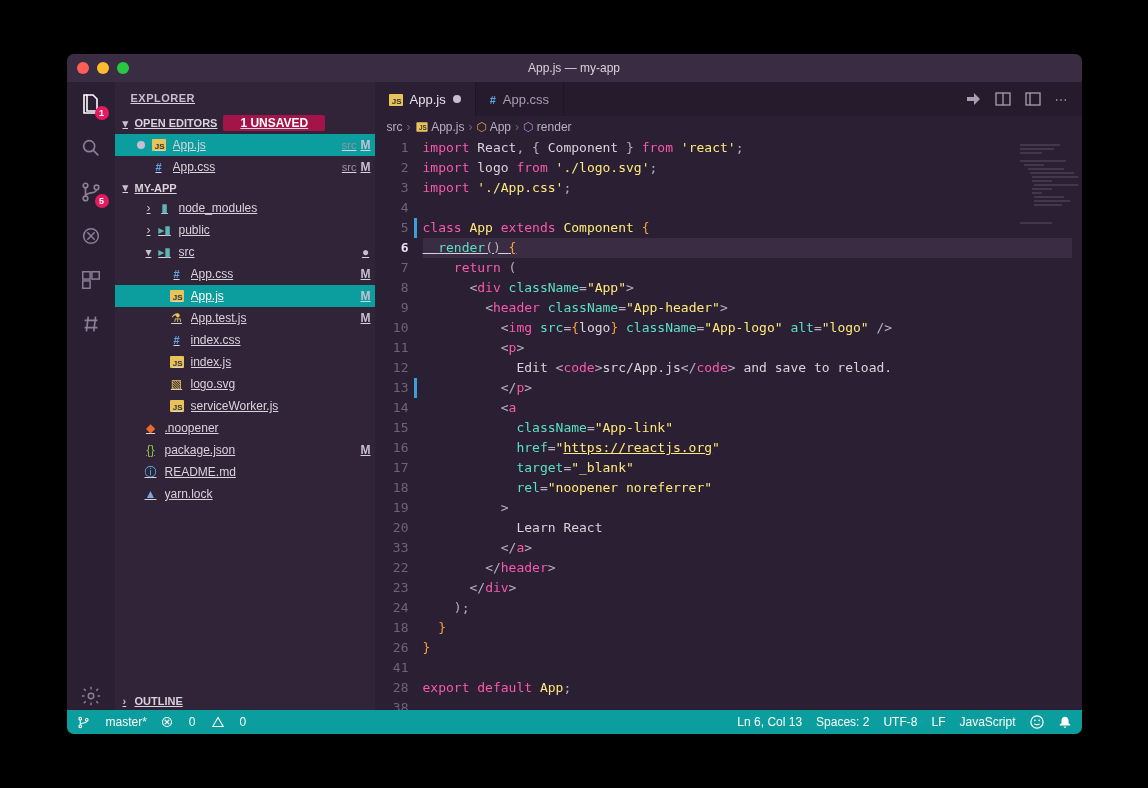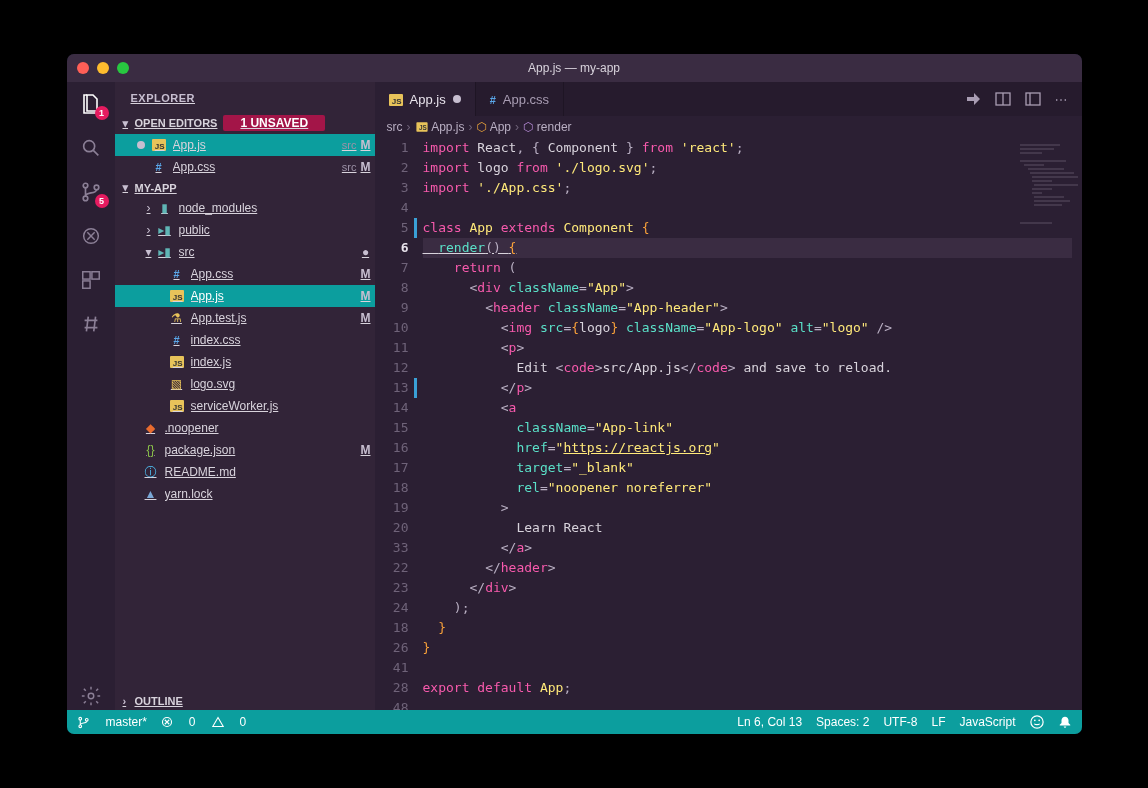--- a/index.html
+++ b/index.html
@@ -338,21 +338,21 @@
             <div class="ln">19</div>
             <div class="ln">20</div>
             <div class="ln">33</div>
             <div class="ln">22</div>
             <div class="ln">23</div>
             <div class="ln">24</div>
             <div class="ln">18</div>
             <div class="ln">26</div>
             <div class="ln">41</div>
             <div class="ln">28</div>
-            <div class="ln">48</div>
+            <div class="ln">38</div>
           </div>
         <div class="code" id="code"><div class="line"><span class="tok-kw">import</span><span class="tok-txt"> React</span><span class="tok-punc">, { </span><span class="tok-txt">Component</span><span class="tok-punc"> } </span><span class="tok-kw">from</span><span class="tok-txt"> </span><span class="tok-str">'react'</span><span class="tok-punc">;</span></div><div class="line"><span class="tok-kw">import</span><span class="tok-txt"> logo </span><span class="tok-kw">from</span><span class="tok-txt"> </span><span class="tok-str">'./logo.svg'</span><span class="tok-punc">;</span></div><div class="line"><span class="tok-kw">import</span><span class="tok-txt"> </span><span class="tok-str">'./App.css'</span><span class="tok-punc">;</span></div><div class="line"></div><div class="line"><span class="tok-kw">class</span><span class="tok-txt"> </span><span class="tok-cls">App</span><span class="tok-txt"> </span><span class="tok-kw">extends</span><span class="tok-txt"> </span><span class="tok-cls">Component</span><span class="tok-txt"> </span><span class="tok-brace">{</span></div><div class="line current"><span class="tok-txt">  </span><span class="tok-fn">render</span><span class="tok-punc">() </span><span class="tok-brace">{</span></div><div class="line"><span class="tok-txt">    </span><span class="tok-kw">return</span><span class="tok-txt"> </span><span class="tok-punc">(</span></div><div class="line"><span class="tok-txt">      </span><span class="tok-punc">&lt;</span><span class="tok-tag">div</span><span class="tok-txt"> </span><span class="tok-attr">className</span><span class="tok-punc">=</span><span class="tok-str">"App"</span><span class="tok-punc">&gt;</span></div><div class="line"><span class="tok-txt">        </span><span class="tok-punc">&lt;</span><span class="tok-tag">header</span><span class="tok-txt"> </span><span class="tok-attr">className</span><span class="tok-punc">=</span><span class="tok-str">"App-header"</span><span class="tok-punc">&gt;</span></div><div class="line"><span class="tok-txt">          </span><span class="tok-punc">&lt;</span><span class="tok-tag">img</span><span class="tok-txt"> </span><span class="tok-attr">src</span><span class="tok-punc">=</span><span class="tok-brace">{</span><span class="tok-txt">logo</span><span class="tok-brace">}</span><span class="tok-txt"> </span><span class="tok-attr">className</span><span class="tok-punc">=</span><span class="tok-str">"App-logo"</span><span class="tok-txt"> </span><span class="tok-attr">alt</span><span class="tok-punc">=</span><span class="tok-str">"logo"</span><span class="tok-txt"> </span><span class="tok-punc">/&gt;</span></div><div class="line"><span class="tok-txt">          </span><span class="tok-punc">&lt;</span><span class="tok-tag">p</span><span class="tok-punc">&gt;</span></div><div class="line"><span class="tok-txt">            Edit </span><span class="tok-punc">&lt;</span><span class="tok-tag">code</span><span class="tok-punc">&gt;</span><span class="tok-txt">src/App.js</span><span class="tok-punc">&lt;/</span><span class="tok-tag">code</span><span class="tok-punc">&gt;</span><span class="tok-txt"> and save to reload.</span></div><div class="line"><span class="tok-txt">          </span><span class="tok-punc">&lt;/</span><span class="tok-tag">p</span><span class="tok-punc">&gt;</span></div><div class="line"><span class="tok-txt">          </span><span class="tok-punc">&lt;</span><span class="tok-tag">a</span></div><div class="line"><span class="tok-txt">            </span><span class="tok-attr">className</span><span class="tok-punc">=</span><span class="tok-str">"App-link"</span></div><div class="line"><span class="tok-txt">            </span><span class="tok-attr">href</span><span class="tok-punc">=</span><span class="tok-str">"</span><span class="tok-str tok-link">https://reactjs.org</span><span class="tok-str">"</span></div><div class="line"><span class="tok-txt">            </span><span class="tok-attr">target</span><span class="tok-punc">=</span><span class="tok-str">"_blank"</span></div><div class="line"><span class="tok-txt">            </span><span class="tok-attr">rel</span><span class="tok-punc">=</span><span class="tok-str">"noopener noreferrer"</span></div><div class="line"><span class="tok-txt">          </span><span class="tok-punc">&gt;</span></div><div class="line"><span class="tok-txt">            Learn React</span></div><div class="line"><span class="tok-txt">          </span><span class="tok-punc">&lt;/</span><span class="tok-tag">a</span><span class="tok-punc">&gt;</span></div><div class="line"><span class="tok-txt">        </span><span class="tok-punc">&lt;/</span><span class="tok-tag">header</span><span class="tok-punc">&gt;</span></div><div class="line"><span class="tok-txt">      </span><span class="tok-punc">&lt;/</span><span class="tok-tag">div</span><span class="tok-punc">&gt;</span></div><div class="line"><span class="tok-txt">    </span><span class="tok-punc">);</span></div><div class="line"><span class="tok-txt">  </span><span class="tok-brace">}</span></div><div class="line"><span class="tok-brace">}</span></div><div class="line"></div><div class="line"><span class="tok-kw">export</span><span class="tok-txt"> </span><span class="tok-kw">default</span><span class="tok-txt"> </span><span class="tok-cls">App</span><span class="tok-punc">;</span></div><div class="line"></div></div>
         <svg class="minimap" viewBox="0 0 60 100">
             <rect width="60" height="100" fill="none"></rect>
             <g fill="#7a6f85">
               <rect x="2" y="2" width="40" height="2"></rect>
               <rect x="2" y="6" width="34" height="2"></rect>
               <rect x="2" y="10" width="22" height="2"></rect>
               <rect x="2" y="18" width="46" height="2"></rect>
               <rect x="6" y="22" width="20" height="2"></rect>

